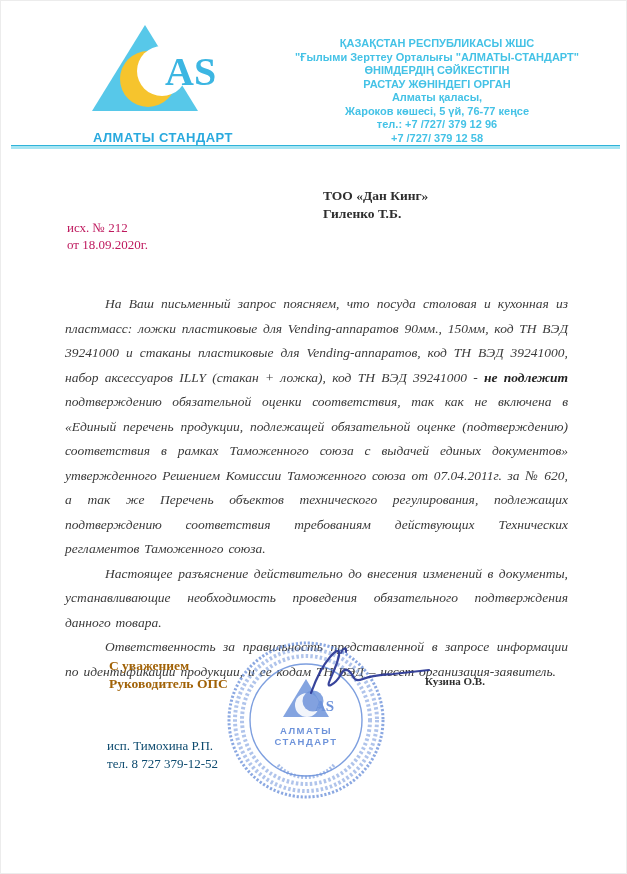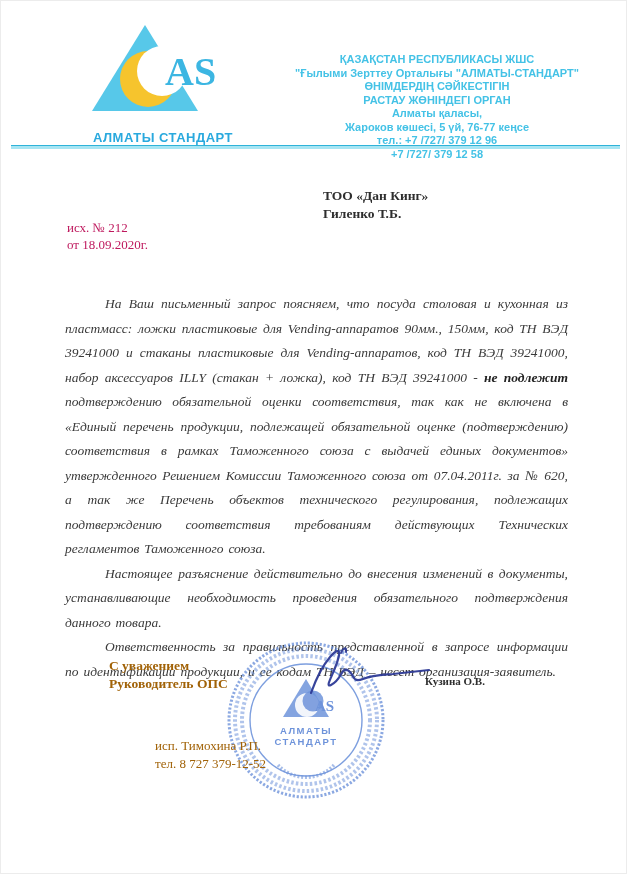--- a/index.html
+++ b/index.html
@@ -11,21 +11,21 @@
   }
   
   .logo-wrap { position:absolute; left:82px; top:22px; width:160px; text-align:center; }
   .logo-label {
     margin-top:11px; font-family:"Liberation Sans", sans-serif; font-weight:bold;
     font-size:13px; letter-spacing:0.5px; color:#29a9de; white-space:nowrap;
   }
   .org-block {
     position:absolute; left:268px; top:36px; width:336px; text-align:center;
     font-family:"Liberation Sans", sans-serif; font-weight:bold;
-    font-size:11px; line-height:13.5px; color:#44c2e6;margin-top:16px;
+    font-size:11px; line-height:13.5px; color:#44c2e6;
   }
   .rule {
     position:absolute; left:10px; top:144px; width:609px; height:4px;
     background:linear-gradient(#2fb3d9 30%, #a7e5f3 30%);
   }
   
   .addressee {
     position:absolute; left:322px; top:186px; width:280px;
     font-weight:bold; font-size:13.5px; line-height:17.5px; color:#2e2e2e;
   }
@@ -47,21 +47,21 @@
     font-weight:bold; font-size:13.5px; line-height:18px; color:#a16207;
   }
   .signer-name {
     position:absolute; left:424px; top:674px;
     font-weight:bold; font-size:11px; color:#2e2e2e;
   }
   .stamp { position:absolute; left:222px; top:636px; width:166px; height:166px; opacity:.88; }
   .autograph { position:absolute; left:296px; top:640px; width:150px; height:70px; }
   .footer-block {
     position:absolute; left:106px; top:736px;
-    font-size:13px; line-height:17.5px; color:#a16207;margin-left:48px;
+    font-size:13px; line-height:17.5px; color:#0c4a6e;
   }
 </style>
 </head>
 <body>
 
 <div class="page">
 
   <div class="logo-wrap">
     <svg width="150" height="92" viewBox="0 0 150 92">
       <polygon points="57,2 4,88 110,88" fill="#57c8e9"></polygon>

